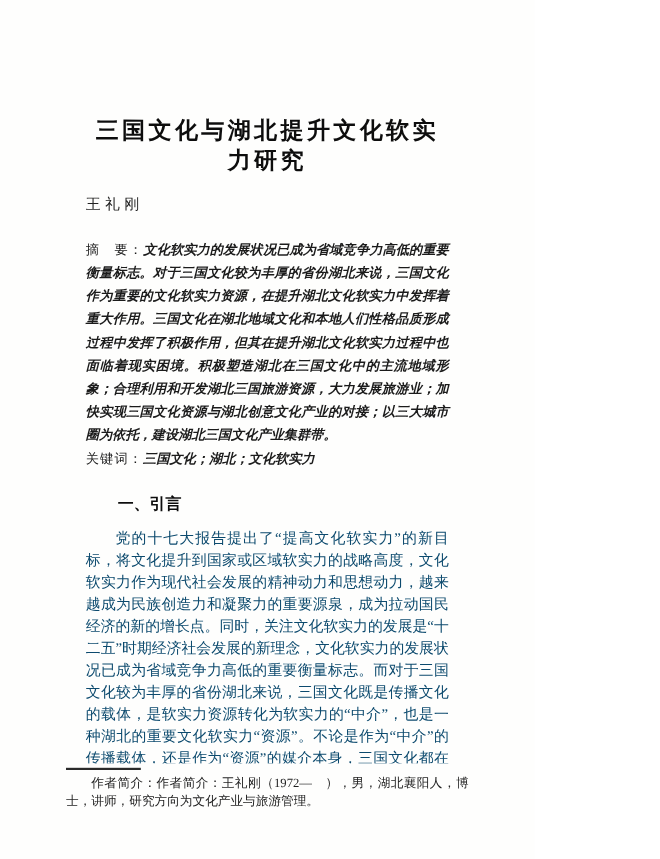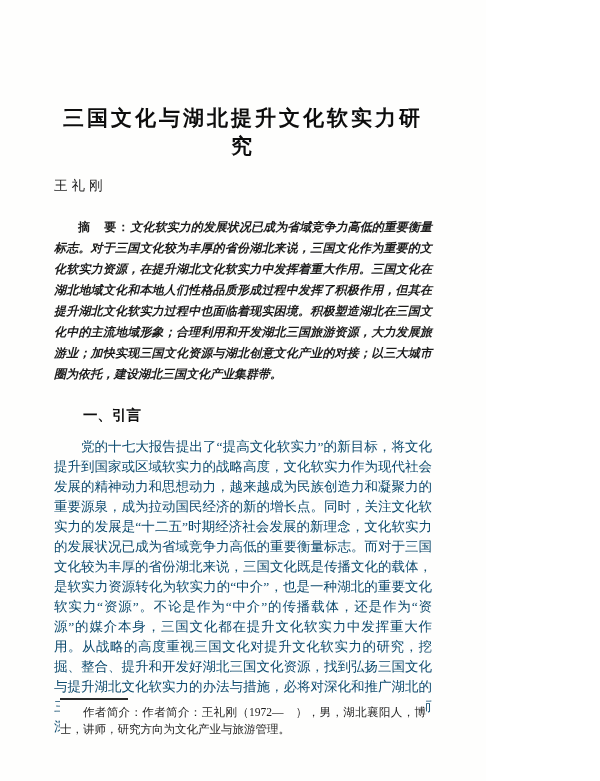--- a/index.html
+++ b/index.html
@@ -6,21 +6,21 @@
   .page {
     position: relative;
     width: 486px;
     height: 781px;
     margin: 0;
     background: #fefefd;
     color: #141414;
     font-family: "Liberation Serif", serif;
     overflow: hidden;
     box-sizing: border-box;
-    padding: 0 54px;
+    padding: 0 78px;
   }
   .title {
     margin: 0;
     padding-top: 104px;
     text-align: center;
     font-family: "Liberation Sans", sans-serif;
     font-weight: 700;
     font-size: 21px;
     letter-spacing: 3px;
     color: #0d0d0d;
@@ -35,24 +35,23 @@
     margin: 22px 0 0 0;
     font-size: 12px;
     line-height: 21px;
     text-align: justify;
     font-style: italic;
     font-weight: 600;
     color: #1b1b1b;
   }
   .abstract .label, .keywords .label {
     font-style: normal;
-    font-weight: 700;
+    font-weight: 400;
     font-family: "Liberation Sans", sans-serif;
     letter-spacing: 1px;
-    margin-left: 24px;
   }
   .keywords {
     margin: 1px 0 0 0;
     font-size: 12px;
     line-height: 21px;
     font-style: italic;
     font-weight: 600;
     color: #1b1b1b;
   }
   .h-section {
@@ -124,20 +123,21 @@
 <body>
 
 <div class="page">
 
   <h1 class="title">三国文化与湖北提升文化软实力研究</h1>
 
   <div class="author">王礼刚</div>
 
   <p class="abstract"><span class="label">摘　要：</span><span>文化软实力的发展状况已成为省域竞争力高低的重要衡量标志。对于三国文化较为丰厚的省份湖北来说，三国文化作为重要的文化软实力资源，在提升湖北文化软实力中发挥着重大作用。三国文化在湖北地域文化和本地人们性格品质形成过程中发挥了积极作用，但其在提升湖北文化软实力过程中也面临着现实困境。积极塑造湖北在三国文化中的主流地域形象；合理利用和开发湖北三国旅游资源，大力发展旅游业；加快实现三国文化资源与湖北创意文化产业的对接；以三大城市圈为依托，建设湖北三国文化产业集群带。</span></p>
 
+  <p class="keywords"><span class="label">关键词：</span><span>三国文化；湖北；文化软实力</span></p>
 
   <h2 class="h-section">一、引言</h2>
 
   <p class="body-par">党的十七大报告提出了“提高文化软实力”的新目标，将文化提升到国家或区域软实力的战略高度，文化软实力作为现代社会发展的精神动力和思想动力，越来越成为民族创造力和凝聚力的重要源泉，成为拉动国民经济的新的增长点。同时，关注文化软实力的发展是“十二五”时期经济社会发展的新理念，文化软实力的发展状况已成为省域竞争力高低的重要衡量标志。而对于三国文化较为丰厚的省份湖北来说，三国文化既是传播文化的载体，是软实力资源转化为软实力的“中介”，也是一种湖北的重要文化软实力“资源”。不论是作为“中介”的传播载体，还是作为“资源”的媒介本身，三国文化都在提升文化软实力中发挥重大作用。从战略的高度重视三国文化对提升文化软实力的研究，挖掘、整合、提升和开发好湖北三国文化资源，找到弘扬三国文化与提升湖北文化软实力的办法与措施，必将对深化和推广湖北的三国文化品牌有着重要意义，对实现湖北跨越式发展产生积极而深远的影响。</p>
 
   <h2 class="h-section">二、是软实力资源转化为软实力的</h2>
 
   <h3 class="h-sub">（一）“文化软实力”简要解读</h3>
 
   <p class="body-par">“软实力”这一概念是由美国新自由主义国际关系学派学者、哈佛大学肯尼迪政治学院前任院长约瑟夫·奈（JosephS·Nye，Jr）提出来的。约瑟夫·奈认为国</p>

